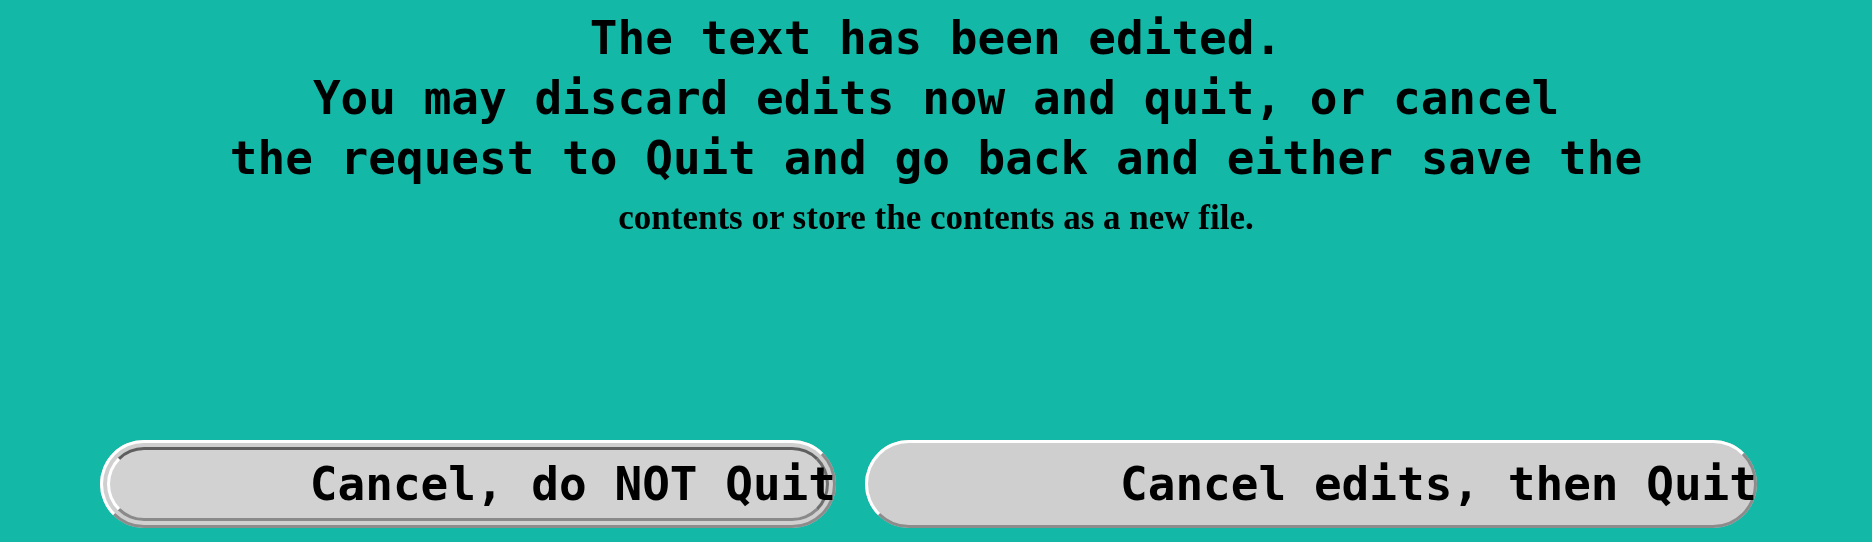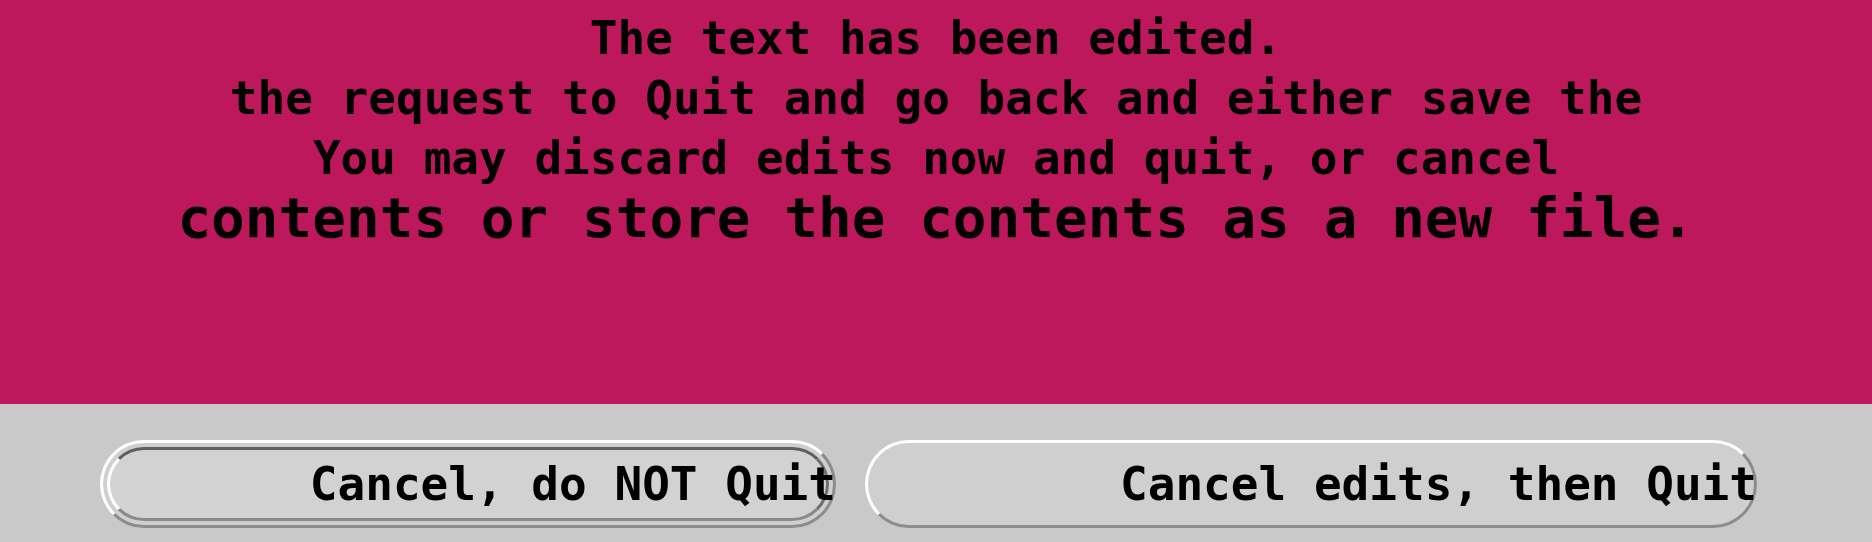--- a/index.html
+++ b/index.html
@@ -13,22 +13,22 @@
     background: #c9c9c9;
     font-family: "DejaVu Sans Mono", "Liberation Mono", monospace;
     overflow: hidden;
     -webkit-font-smoothing: none;
     font-smooth: never;
   }
 
   #dialog {
     position: relative;
     width: 1872px;
-    height: 404px;
-    background: #be185d;
+    height: 542px;
+    background: #14b8a6;
     box-sizing: border-box;
   }
 
   
   #message {
     position: absolute;
     left: 0;
     top: 8px;
     width: 1872px;
     text-align: center;
@@ -39,21 +39,21 @@
     font-family: "DejaVu Sans Mono", "Liberation Mono", monospace;
     font-weight: bold;
     font-size: 47px;
     line-height: 60px;
     letter-spacing: 0px;
     white-space: pre;
   }
   .msg-line.l1 { font-size: 46px; }
   .msg-line.l2 { font-size: 46px; }
   .msg-line.l3 { font-size: 46px; }
-  .msg-line.l4 { font-size: 56px; }
+  .msg-line.l4 { font-size: 35px; font-family: Liberation Serif, serif; }
 
   
   #button-row {
     position: absolute;
     left: 0;
     top: 436px;
     width: 1872px;
     height: 100px;
   }
 
@@ -120,22 +120,22 @@
     width: 892px;
   }
 </style>
 </head>
 <body>
 
 <div id="dialog">
 
   <div id="message">
     <span class="msg-line l1">The text has been edited.</span>
+    <span class="msg-line l2">You may discard edits now and quit, or cancel</span>
     <span class="msg-line l3">the request to Quit and go back and either save the</span>
-    <span class="msg-line l2">You may discard edits now and quit, or cancel</span>
     <span class="msg-line l4">contents or store the contents as a new file.</span>
   </div>
 
   <div id="button-row">
 
     <div class="btn" id="btn-cancel">
       <span class="bevel"></span>
       <span class="focus-ring"></span>
       <span class="btn-label">Cancel, do NOT Quit</span>
     </div>

